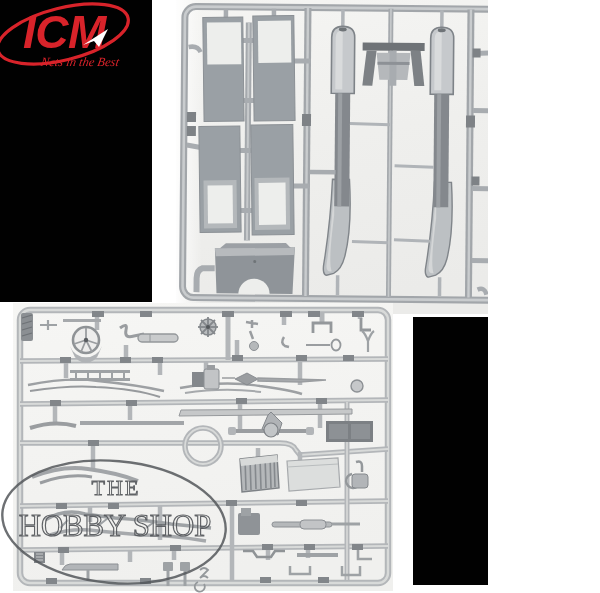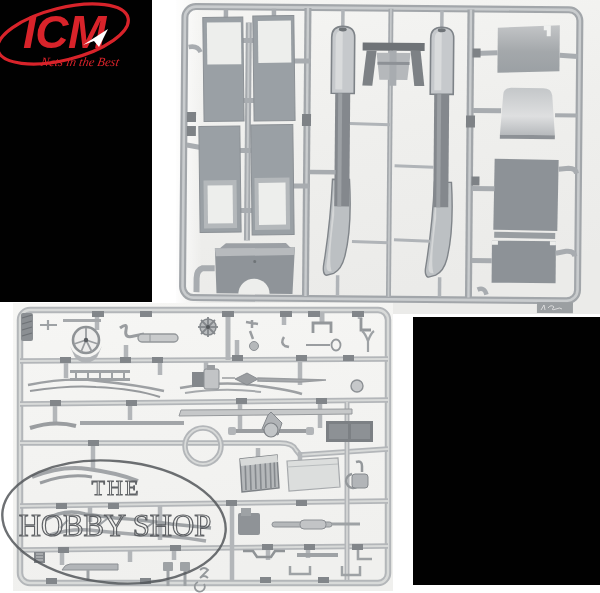--- a/index.html
+++ b/index.html
@@ -1,16 +1,16 @@
 <!DOCTYPE html>
 <html><head>
 <meta charset="utf-8">
 <style>
   html,body{margin:0;padding:0;background:#ffffff;}
-  #page{position:relative;width:600px;height:593px;background:#d946ef;overflow:hidden;
+  #page{position:relative;width:488px;height:593px;background:#d946ef;overflow:hidden;
         font-family:"Liberation Sans", sans-serif;}
 </style>
 </head>
 <body>
 <div id="page">
 <svg width="600" height="593" viewBox="0 0 600 593">
 <defs>
   <linearGradient id="tube" x1="0" y1="0" x2="0" y2="1">
     <stop offset="0" stop-color="#9aa0a4"></stop>
           <stop offset="0.5" stop-color="#c9ccce"></stop>

